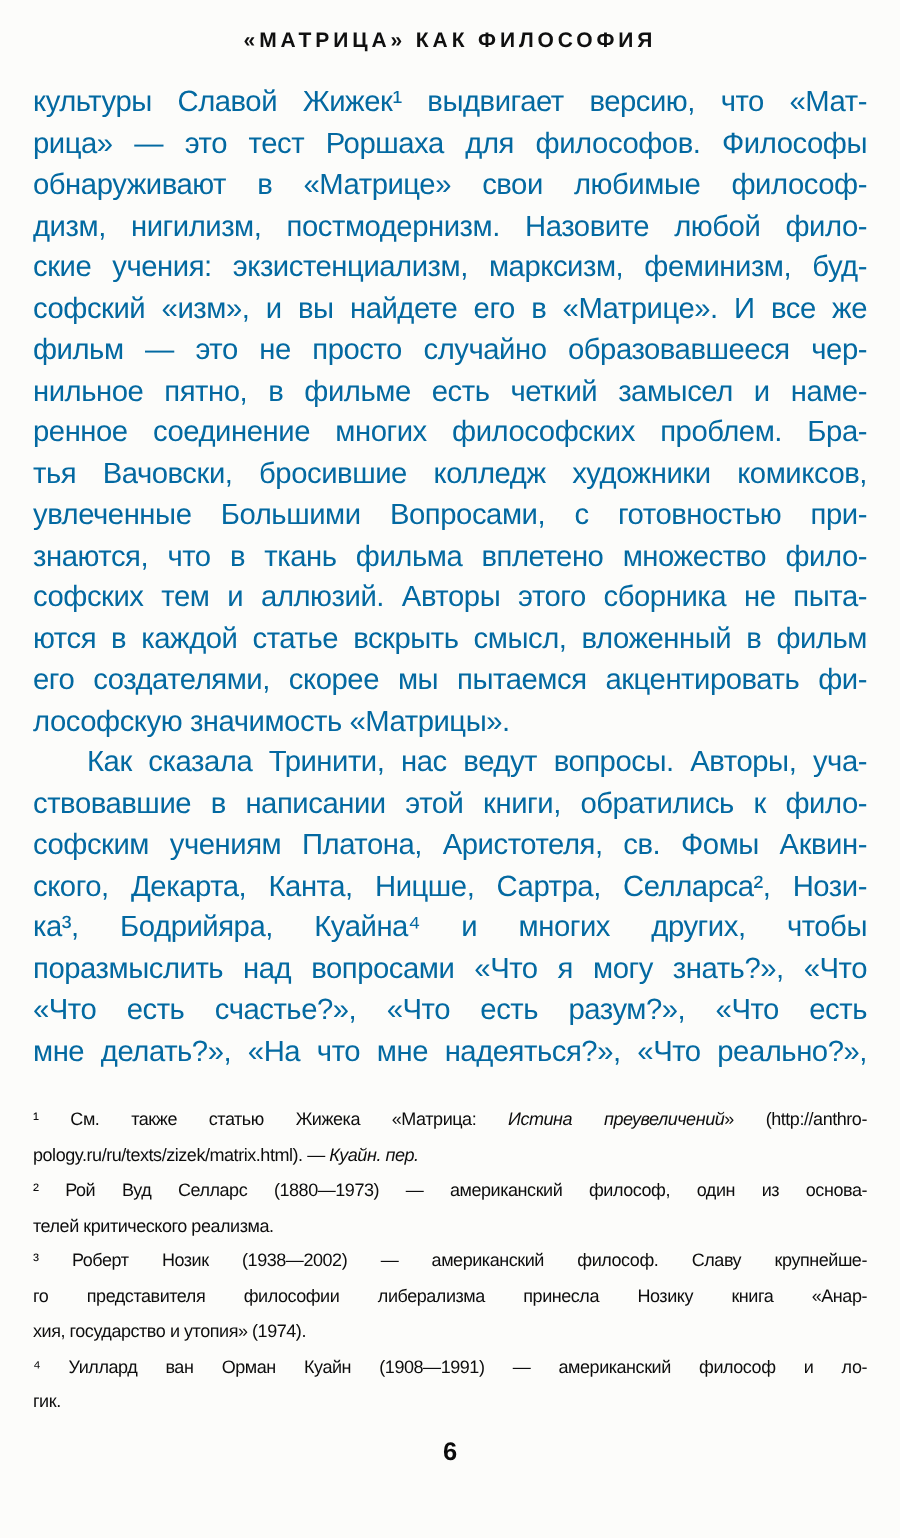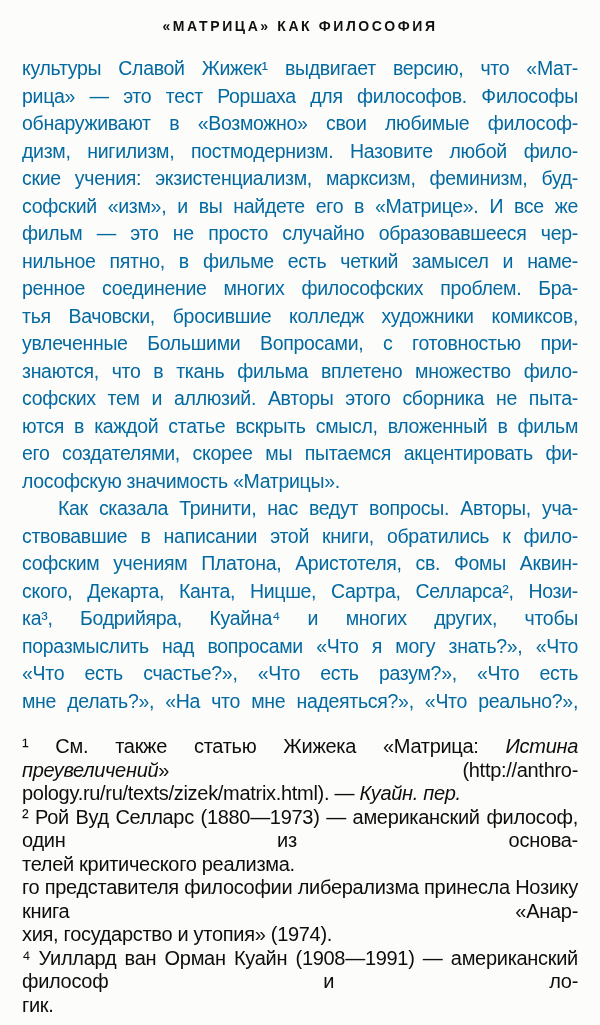--- a/index.html
+++ b/index.html
@@ -33,21 +33,21 @@
   }
   .line {
     text-align: justify;
     text-align-last: justify;
     hyphens: none;
   }
   .line.endline { text-align-last: left; }
   .line.indent  { text-indent: 36px; }
   .footnotes {
     margin-top: 20px;
-    font-size: 20px;
+    font-size: 12px;
     line-height: 23.5px;
     letter-spacing: -0.3px;
     color: #0d0d0d;
   }
   .em { font-style: italic; }
   .page-number {
     margin-top: 11px;
     text-align: center;
     font-weight: bold;
     font-size: 17px;
@@ -56,21 +56,21 @@
 </style>
 </head>
 <body>
 
 <div class="page">
   <header class="running-head">«МАТРИЦА» КАК ФИЛОСОФИЯ</header>
 
   <main class="body-text" id="bodyText">
       <div class="line">культуры Славой Жижек¹ выдвигает версию, что «Мат-</div>
       <div class="line">рица» — это тест Роршаха для философов. Философы</div>
-      <div class="line">обнаруживают в «Возможно» свои любимые философ-</div>
+      <div class="line">обнаруживают в «Матрице» свои любимые философ-</div>
       <div class="line">дизм, нигилизм, постмодернизм. Назовите любой фило-</div>
       <div class="line">ские учения: экзистенциализм, марксизм, феминизм, буд-</div>
       <div class="line">софский «изм», и вы найдете его в «Матрице». И все же</div>
       <div class="line">фильм — это не просто случайно образовавшееся чер-</div>
       <div class="line">нильное пятно, в фильме есть четкий замысел и наме-</div>
       <div class="line">ренное соединение многих философских проблем. Бра-</div>
       <div class="line">тья Вачовски, бросившие колледж художники комиксов,</div>
       <div class="line">увлеченные Большими Вопросами, с готовностью при-</div>
       <div class="line">знаются, что в ткань фильма вплетено множество фило-</div>
       <div class="line">софских тем и аллюзий. Авторы этого сборника не пыта-</div>
@@ -85,20 +85,21 @@
       <div class="line">поразмыслить над вопросами «Что я могу знать?», «Что</div>
       <div class="line">«Что есть счастье?», «Что есть разум?», «Что есть</div>
       <div class="line">мне делать?», «На что мне надеяться?», «Что реально?»,</div>
     </main>
 
   <section class="footnotes" id="footnotes">
       <div class="line"><span>¹ См. также статью Жижека «Матрица: </span><span class="em">Истина преувеличений</span><span>» (http://anthro-</span></div>
       <div class="line endline"><span>pology.ru/ru/texts/zizek/matrix.html). — </span><span class="em">Куайн. пер.</span></div>
       <div class="line">² Рой Вуд Селларс (1880—1973) — американский философ, один из основа-</div>
       <div class="line endline">телей критического реализма.</div>
+      <div class="line">³ Роберт Нозик (1938—2002) — американский философ. Славу крупнейше-</div>
       <div class="line">го представителя философии либерализма принесла Нозику книга «Анар-</div>
       <div class="line endline">хия, государство и утопия» (1974).</div>
       <div class="line">⁴ Уиллард ван Орман Куайн (1908—1991) — американский философ и ло-</div>
       <div class="line endline">гик.</div>
     </section>
 
   <footer class="page-number">6</footer>
 </div>
 
 </body></html>

